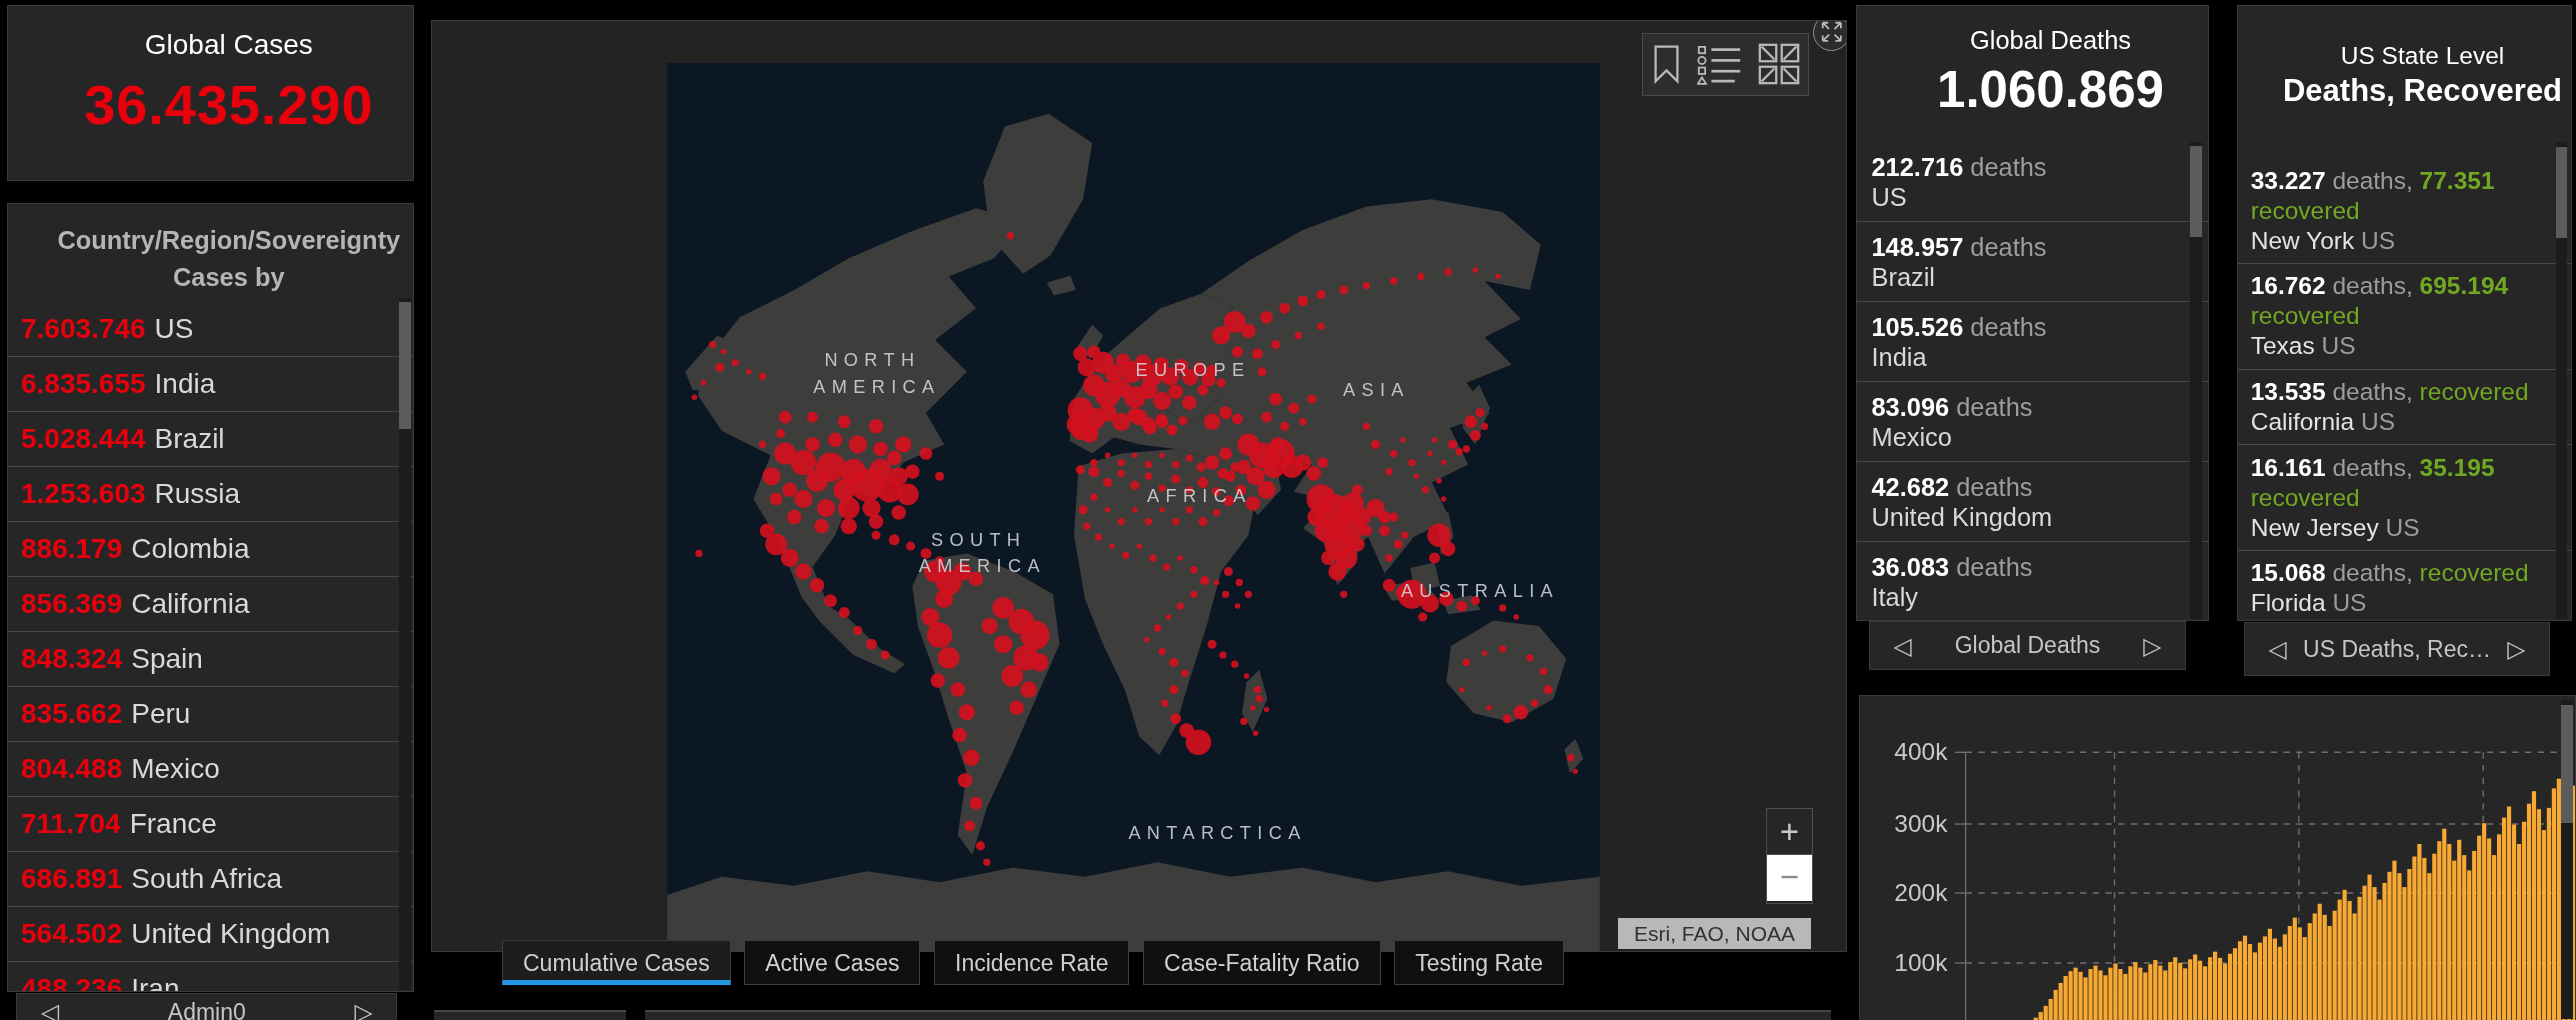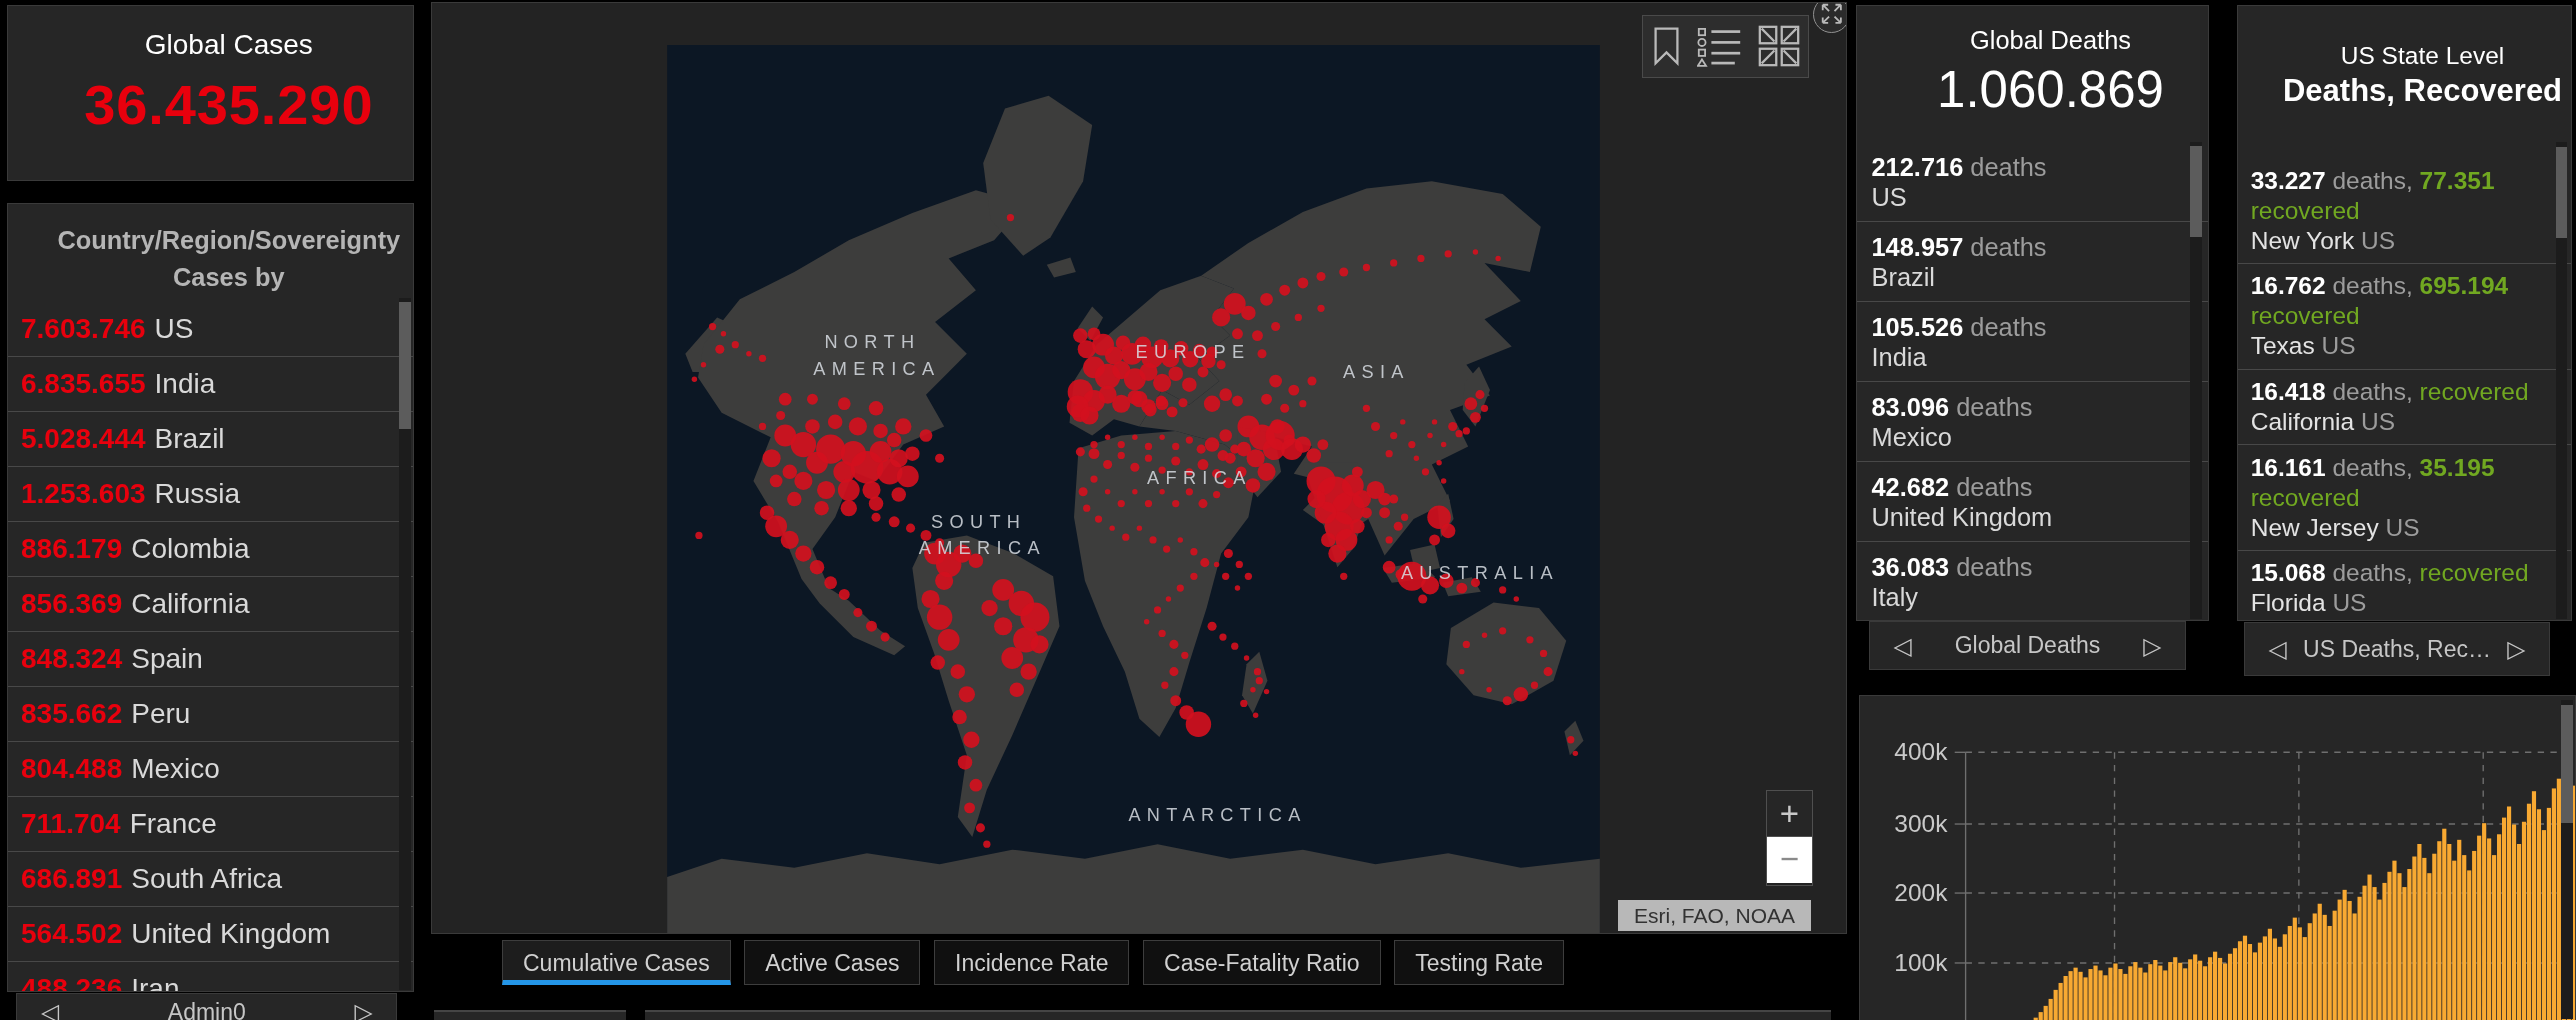--- a/index.html
+++ b/index.html
@@ -16,21 +16,21 @@
   .c-row{height:54px;line-height:54px;padding-left:12.7px;border-bottom:1.8px solid #484848;font-size:28px;white-space:nowrap;}
   .c-num{color:#E8000D;font-weight:bold;}
   .c-name{color:#d9d9d9;margin-left:9px;}
   .vscroll{position:absolute;width:11.8px;background:#1c1c1c;}
   .vthumb{position:absolute;left:0;width:11.8px;background:#5c5c5c;}
   .footerbar{position:absolute;background:#262626;border:0.9px solid #3a3a3a;box-sizing:border-box;
      display:flex;align-items:center;justify-content:space-between;color:#c6c6c6;font-size:23px;padding:0 23.6px;}
   .footerbar .arrow{color:#c6c6c6;font-size:23.6px;}
   #admin-footer{left:16.3px;top:993px;width:381px;height:38px;}
   
-  #map-panel{left:431px;top:2px;width:1416px;height:932px;background:#232323;border:0.9px solid #3a3a3a;
+  #map-panel{left:431px;top:20px;width:1416px;height:932px;background:#232323;border:0.9px solid #3a3a3a;
      position:absolute;box-sizing:border-box;overflow:hidden;}
   #map-svg{position:absolute;left:235px;top:42px;width:933px;height:890px;}
   #map-toolbar{position:absolute;left:1210px;top:11.8px;width:165px;height:61px;background:#2d2d2d;
      border:0.9px solid #4a4a4a;display:flex;align-items:center;justify-content:space-around;}
   #expand-btn{position:absolute;left:1381px;top:-7.3px;width:35px;height:35px;border-radius:50%;
      background:#2b2b2b;border:1.8px solid #919191;display:flex;align-items:center;justify-content:center;}
   #zoomctl{position:absolute;left:1334px;top:787px;width:45px;height:94px;border:0.9px solid #4f4f4f;}
   #zoom-in{height:45px;background:#262626;color:#c9c9c9;font-size:33px;line-height:45px;text-align:center;border-bottom:0.9px solid #4f4f4f;}
   #zoom-out{height:46px;background:#ffffff;color:#8a8a8a;font-size:33px;line-height:44px;text-align:center;}
   #attribution{position:absolute;left:1186px;top:897px;width:193px;height:31px;background:rgba(205,205,205,.88);
@@ -39,21 +39,21 @@
   #tabs{position:absolute;left:471px;top:940px;display:flex;gap:13.6px;}
   .tab{height:45px;line-height:44px;padding:0 20px;background:#101010;border:1.8px solid #3d3d3d;
      color:#d0d0d0;font-size:23px;box-sizing:border-box;}
   .tab.active{background:#1d1d1d;border-bottom:5.4px solid #2496E8;margin-left:31px;}
   .stub{position:absolute;top:1010px;height:11px;background:#262626;border-top:2.7px solid #454545;}
   #stub1{left:434px;width:192px;}
   #stub2{left:645px;width:1186px;}
   
   #gd-card{left:1856px;top:4.5px;width:353px;height:616px;}
   #gd-title{margin-top:20px;font-size:25.4px;color:#fff;}
-  #gd-value{margin-top:5.4px;font-size:51px;font-weight:normal;color:#fff;}
+  #gd-value{margin-top:5.4px;font-size:51px;font-weight:bold;color:#fff;}
   #gd-list{position:absolute;left:0;top:136px;right:0;}
   .gd-row{padding:10px 0 9px 14.5px;border-bottom:1.8px solid #484848;font-size:25.4px;line-height:30px;}
   .gd-num{color:#fff;font-weight:bold;}
   .unit{color:#9c9c9c;}
   .gd-country{color:#d9d9d9;}
   #gd-footer{left:1869px;top:621px;width:317px;height:49px;}
   
   #us-card{left:2237px;top:4.5px;width:335px;height:616px;}
   #us-title1{margin-top:36px;font-size:24.5px;color:#fff;}
   #us-title2{margin-top:3.6px;font-size:31px;font-weight:bold;color:#fff;}
@@ -545,21 +545,21 @@
   <span>Global Deaths</span>
   <span class="arrow">▷</span>
 </div>
 
 <div class="card center" id="us-card">
   <div id="us-title1">US State Level</div>
   <div id="us-title2">Deaths, Recovered</div>
   <div id="us-list" style="text-align:left;">
       <div class="us-row"><span class="us-deaths">33.227</span><span class="unit"> deaths,  </span><span class="us-rec-num">77.351 </span><span class="us-rec">recovered</span><br><span class="us-state">New York </span><span class="us-suffix">US</span></div>
       <div class="us-row"><span class="us-deaths">16.762</span><span class="unit"> deaths,  </span><span class="us-rec-num">695.194 </span><span class="us-rec">recovered</span><br><span class="us-state">Texas </span><span class="us-suffix">US</span></div>
-      <div class="us-row"><span class="us-deaths">16.418</span><span class="unit"> deaths,  </span><span class="us-rec">recovered</span><br><span class="us-state">California </span><span class="us-suffix">US</span></div>
+      <div class="us-row"><span class="us-deaths">13.535</span><span class="unit"> deaths,  </span><span class="us-rec">recovered</span><br><span class="us-state">California </span><span class="us-suffix">US</span></div>
       <div class="us-row"><span class="us-deaths">16.161</span><span class="unit"> deaths,  </span><span class="us-rec-num">35.195 </span><span class="us-rec">recovered</span><br><span class="us-state">New Jersey </span><span class="us-suffix">US</span></div>
       <div class="us-row"><span class="us-deaths">15.068</span><span class="unit"> deaths,  </span><span class="us-rec">recovered</span><br><span class="us-state">Florida </span><span class="us-suffix">US</span></div>
     </div>
   <div class="vscroll" style="right:3.6px;top:136px;height:477px;">
     <div class="vthumb" style="top:5.4px;height:91px;"></div>
   </div>
 </div>
 <div class="footerbar" id="us-footer">
   <span class="arrow">◁</span>
   <span>US Deaths, Rec…</span>

